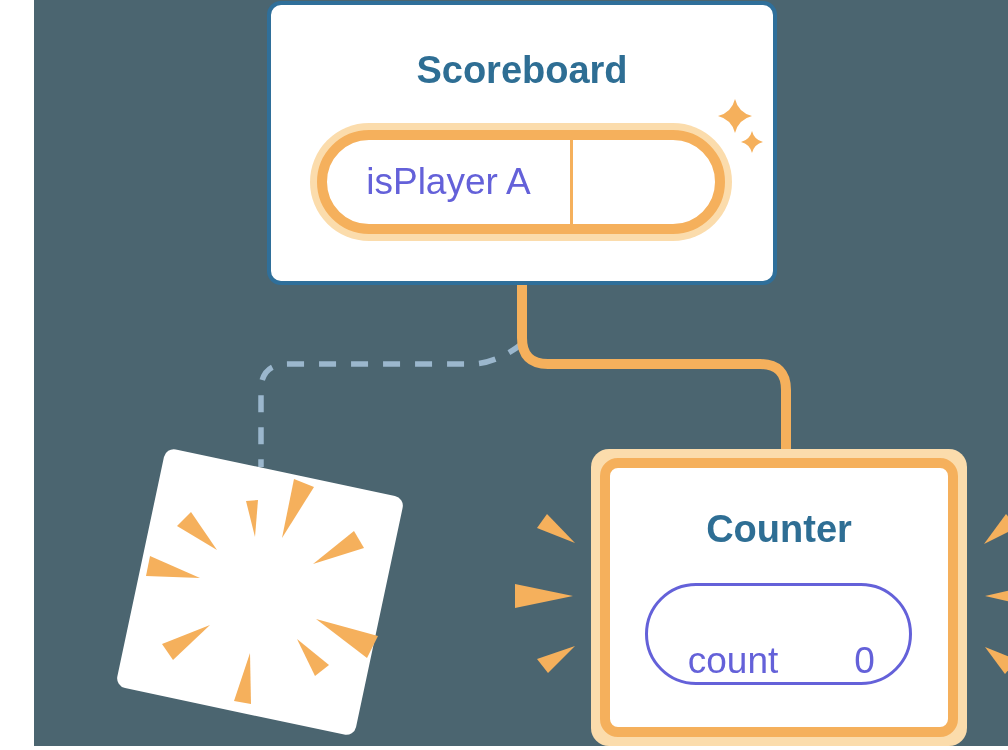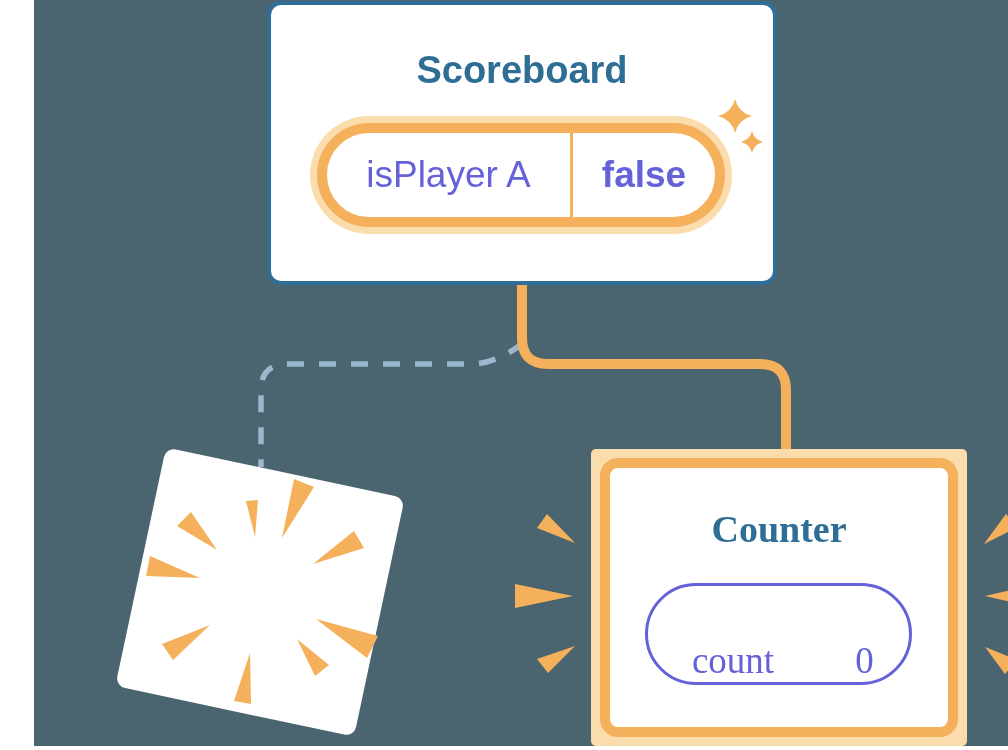--- a/index.html
+++ b/index.html
@@ -31,21 +31,21 @@
   .card-title {
     position:absolute; left:0; right:0;
     text-align:center;
     font-weight:600; font-size:38px; line-height:1;
     color: var(--title-teal, #2E6E94);
   }
   .scoreboard-title { top:46px; }
 
   
   .pill-glow {
-    position:absolute; left:39px; top:111px;
+    position:absolute; left:39px; top:118px;
     width:422px; height:118px;
     box-sizing:border-box; padding:7px;
     border-radius:999px;
     background: var(--orange-glow, #FBDCAC);
   }
   .pill {
     width:100%; height:100%;
     box-sizing:border-box;
     background: var(--card-white, #FFFFFF);
     border-radius:999px;
@@ -63,23 +63,22 @@
   .bold { font-weight:700; }
   .pill-divider { flex:0 0 auto; }
   .orange-divider { width:3px; background: var(--orange, #F5B05C); }
   .purple-divider { width:2px; background: var(--state-purple, #6461D9); }
 
   
   .counter-glow {
     position:absolute; left:557px; top:449px;
     width:376px; height:297px;
     box-sizing:border-box; padding:9px;
-    border-radius:5px;
+    border-radius:18px;
     background: var(--orange-glow, #FBDCAC);
-    font-family: Liberation Serif, serif;
   }
   .counter-card {
     position:relative;
     width:100%; height:100%;
     box-sizing:border-box;
     background: var(--card-white, #FFFFFF);
     border:10px solid var(--orange, #F5B05C);
     border-radius:18px;
   }
   .counter-title { top:42px; }
@@ -132,21 +131,20 @@
       <polygon class="ray" points="951,647 983,660 971,674"></polygon>
     </g>
   </svg>
 
   <div class="scoreboard-card">
     <div class="card-title scoreboard-title">Scoreboard</div>
     <div class="pill-glow">
       <div class="pill sb-pill">
         <div class="pill-cell cell-key">isPlayer A</div>
         <div class="pill-divider orange-divider"></div>
-        <div class="pill-cell cell-value bold">false</div>
       </div>
     </div>
   </div>
 
   <div class="counter-glow">
     <div class="counter-card">
       <div class="card-title counter-title">Counter</div>
       <div class="counter-pill">
         <div class="pill-cell cell-key">count</div>
         <div class="pill-divider purple-divider"></div>

